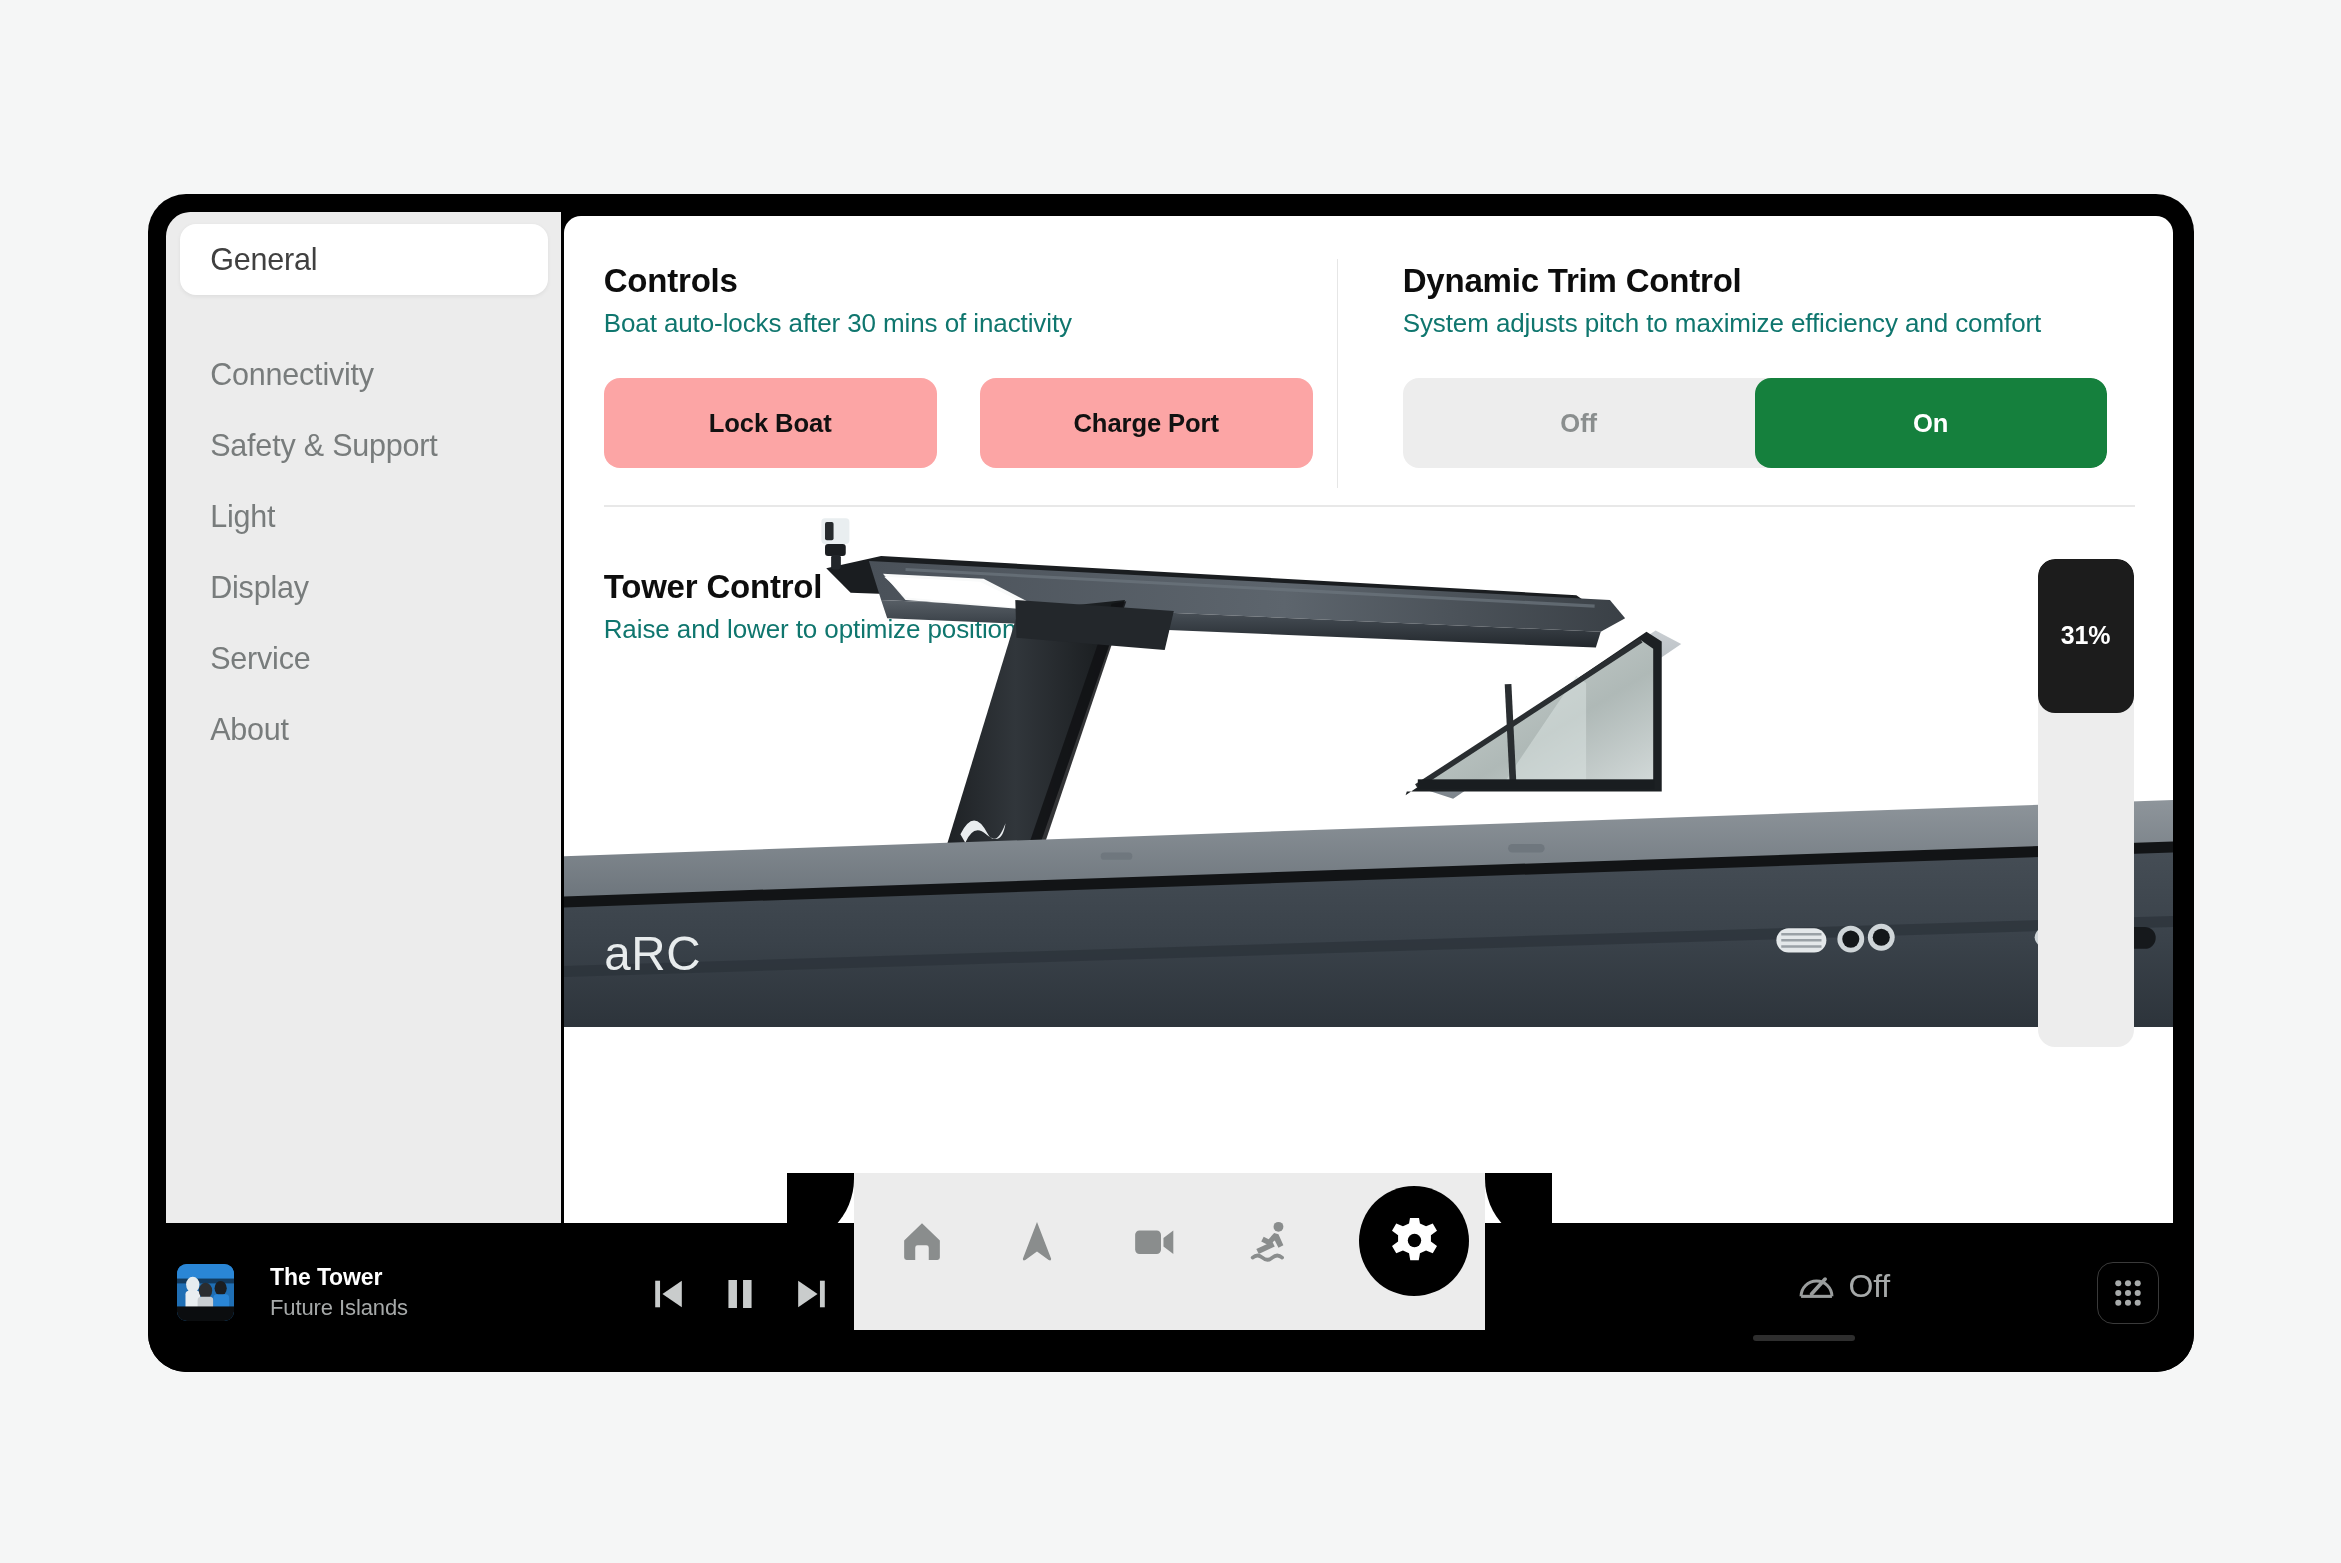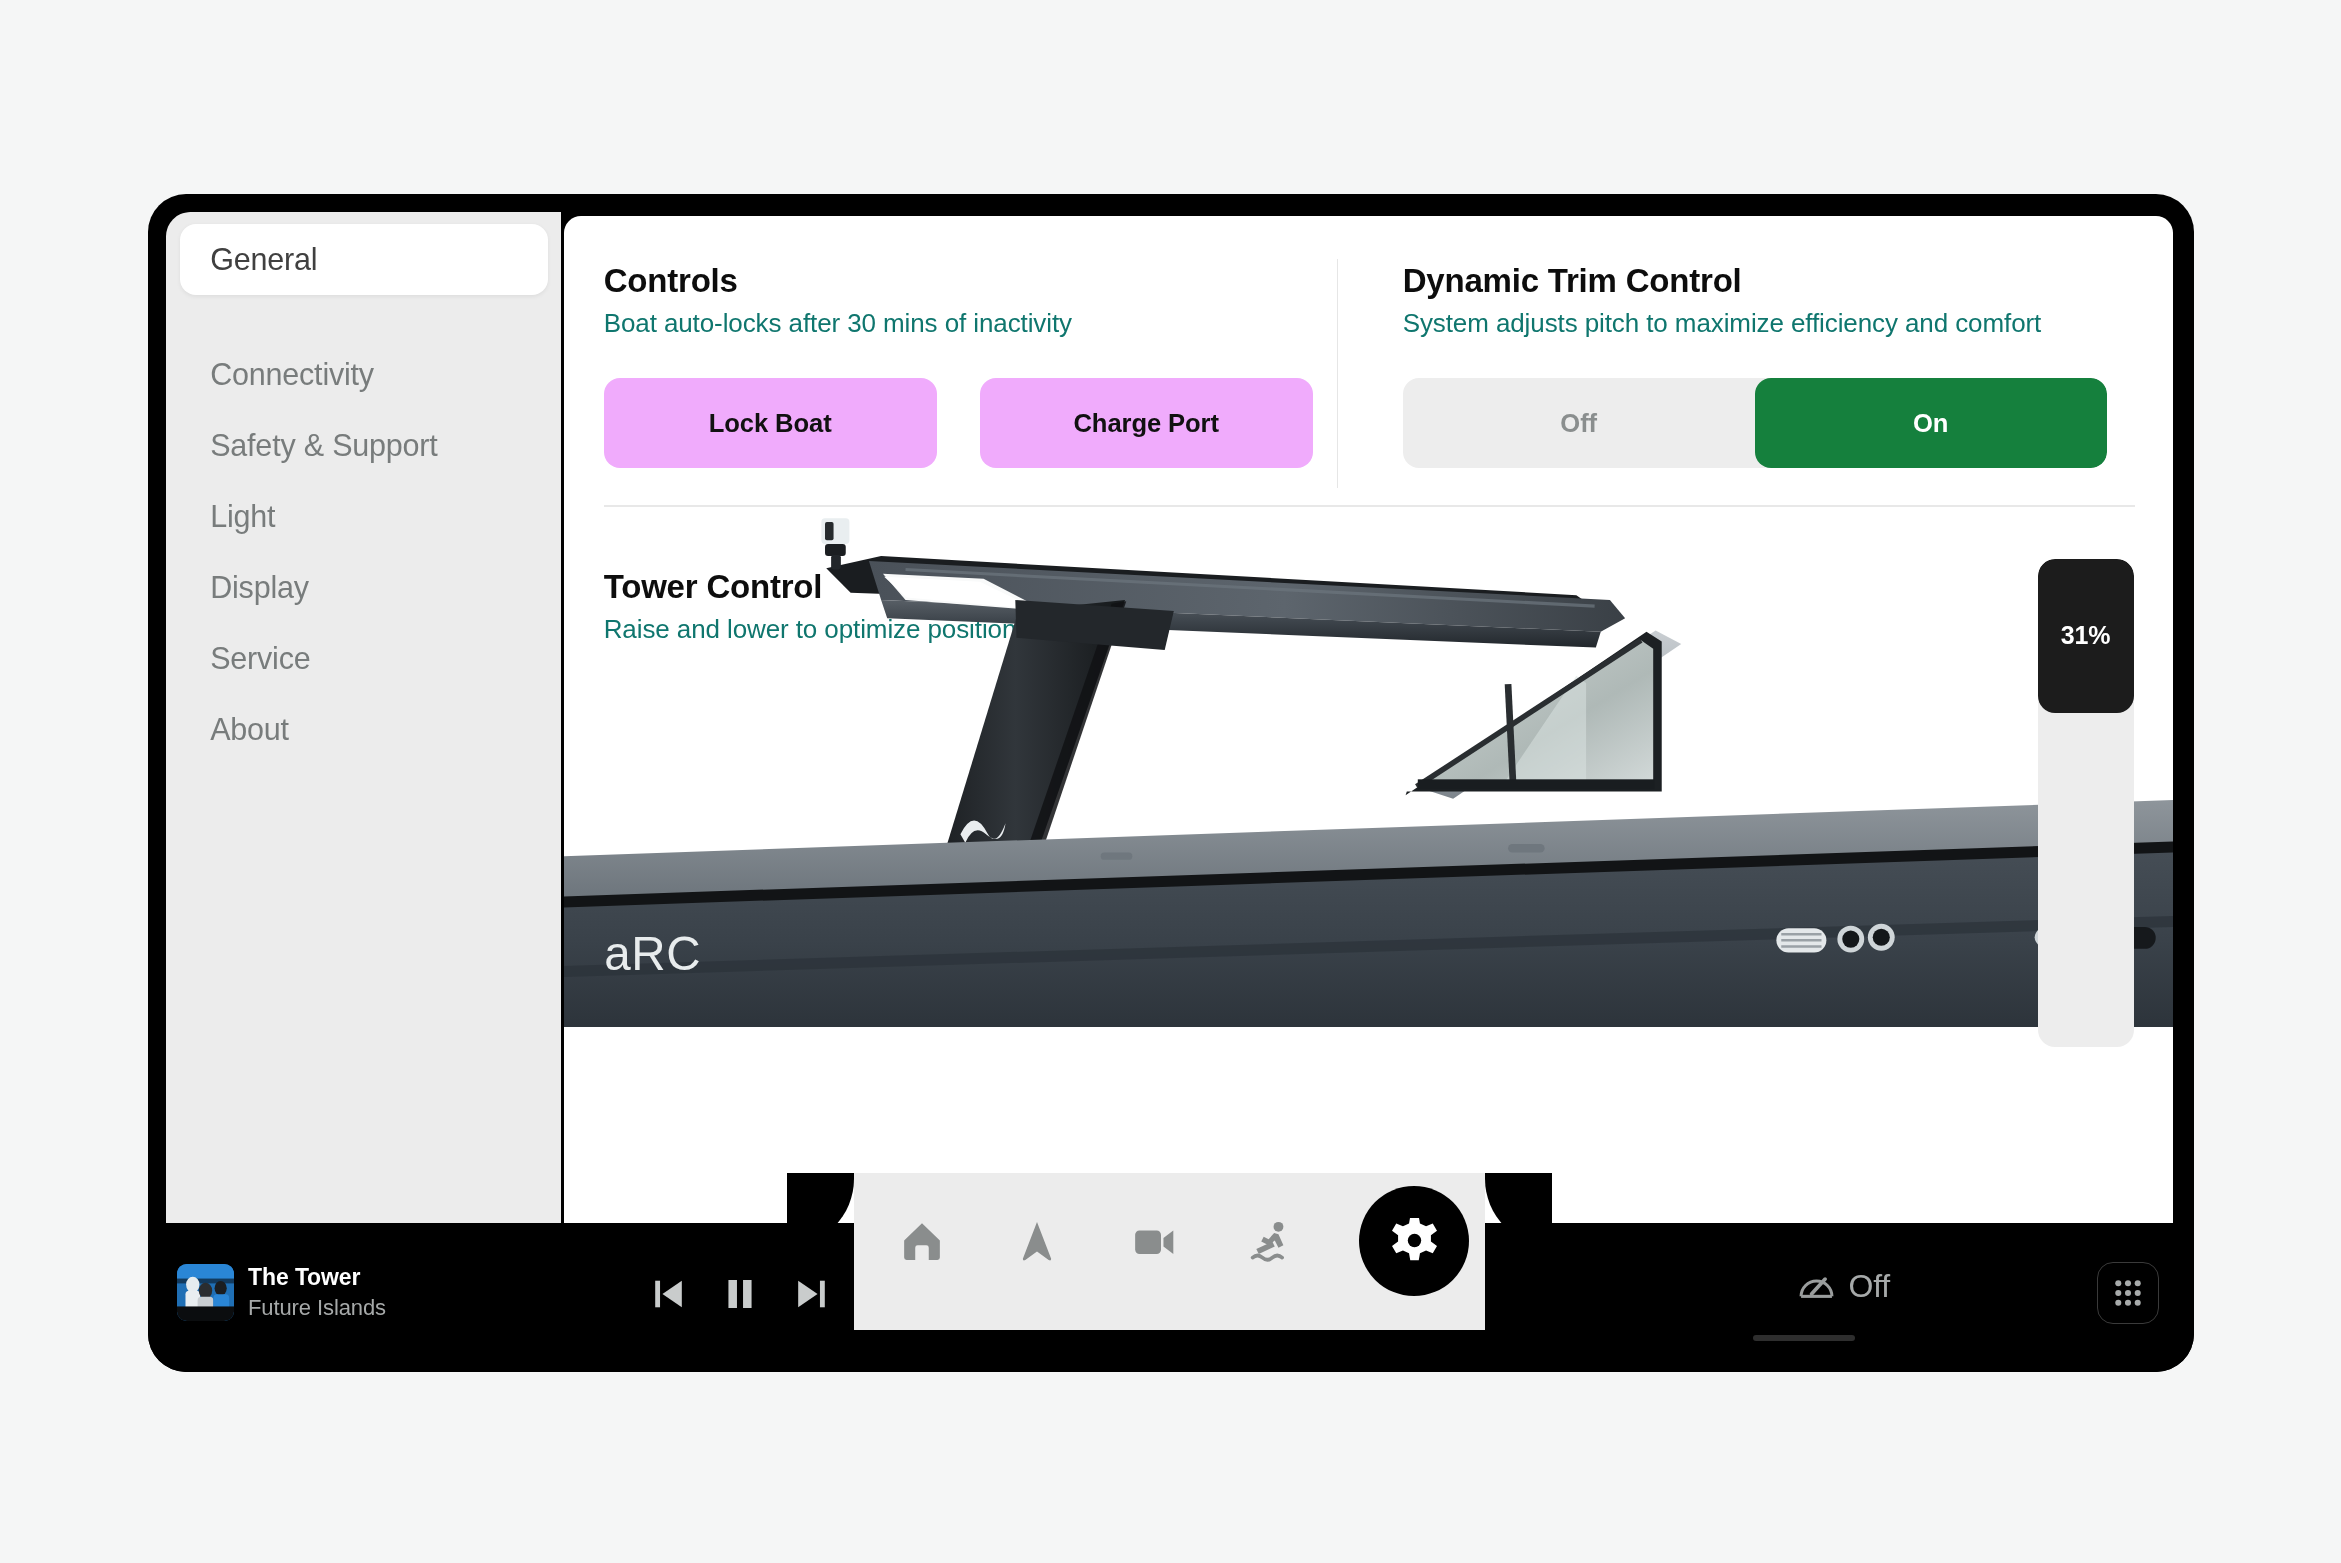--- a/index.html
+++ b/index.html
@@ -89,21 +89,21 @@
     color: #0d0d0d; letter-spacing: -0.2px;
     margin-bottom: 8.5px;
   }
   .sec-sub {
     font-size: 26px; color: #0f766e;
     letter-spacing: -0.1px;
   }
   .btn-row { display: flex; gap: 43px; margin-top: 39px; }
   .pill-btn {
     width: 349px; height: 90px;
-    background: #f0abfc;
+    background: #fca5a5;
     border-radius: 16px;
     display: flex; align-items: center; justify-content: center;
     font-size: 25.6px; color: #111; font-weight: bold;
     letter-spacing: -0.1px;
     cursor: pointer; border: none;
     font-family: inherit;
   }
   .seg {
     margin-top: 39px;
     width: 704px; height: 90px;
@@ -179,21 +179,21 @@
   .notch-curve {
     position: absolute; top: -50px;
     width: 67px; height: 73px;
     background: #000;
   }
   .notch-curve.l { left: 639px; border-bottom-right-radius: 67px; }
   .notch-curve.r { left: 1337px; border-bottom-left-radius: 67px; }
 
   #nowplaying {
     position: absolute; left: 29px; top: 41px;
-    display: flex; align-items: center; gap: 14px;
+    display: flex; align-items: center; gap: 36px;
   }
   #albumart {
     width: 57px; height: 57px;
     border-radius: 9.8px; overflow: hidden;
     flex: 0 0 57px;
   }
   .np-text { line-height: 1.18; }
   #np-title { color: #fff; font-size: 23px; font-weight: bold; letter-spacing: -0.1px; }
   #np-artist { color: #a6a9a9; font-size: 22px; letter-spacing: -0.1px; margin-top: 3.7px; }
 

